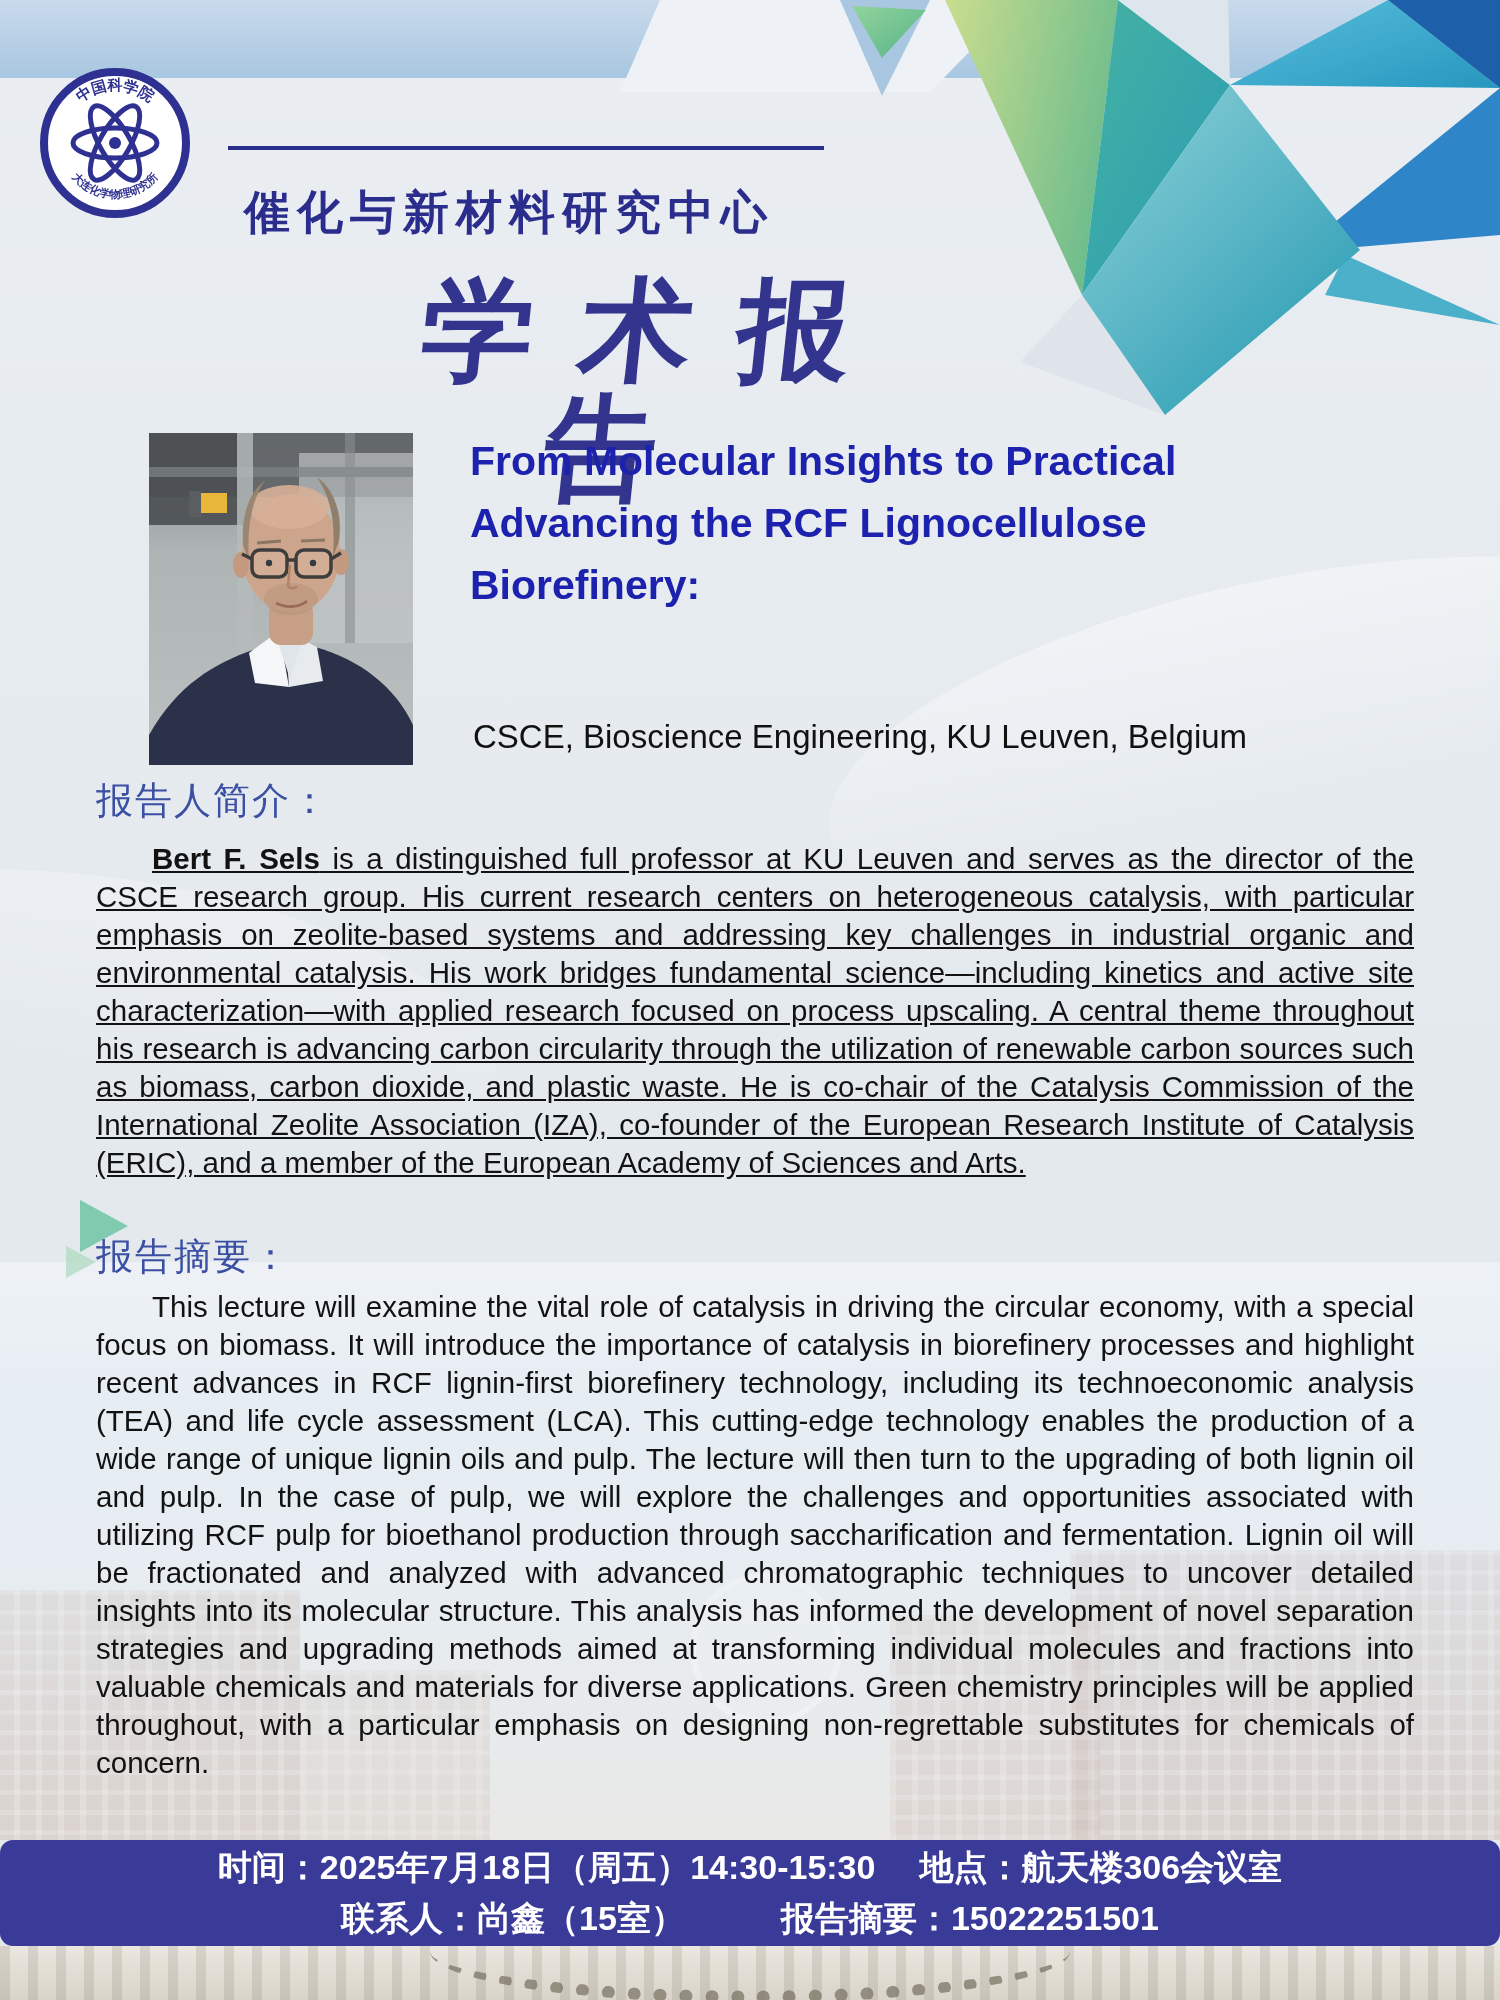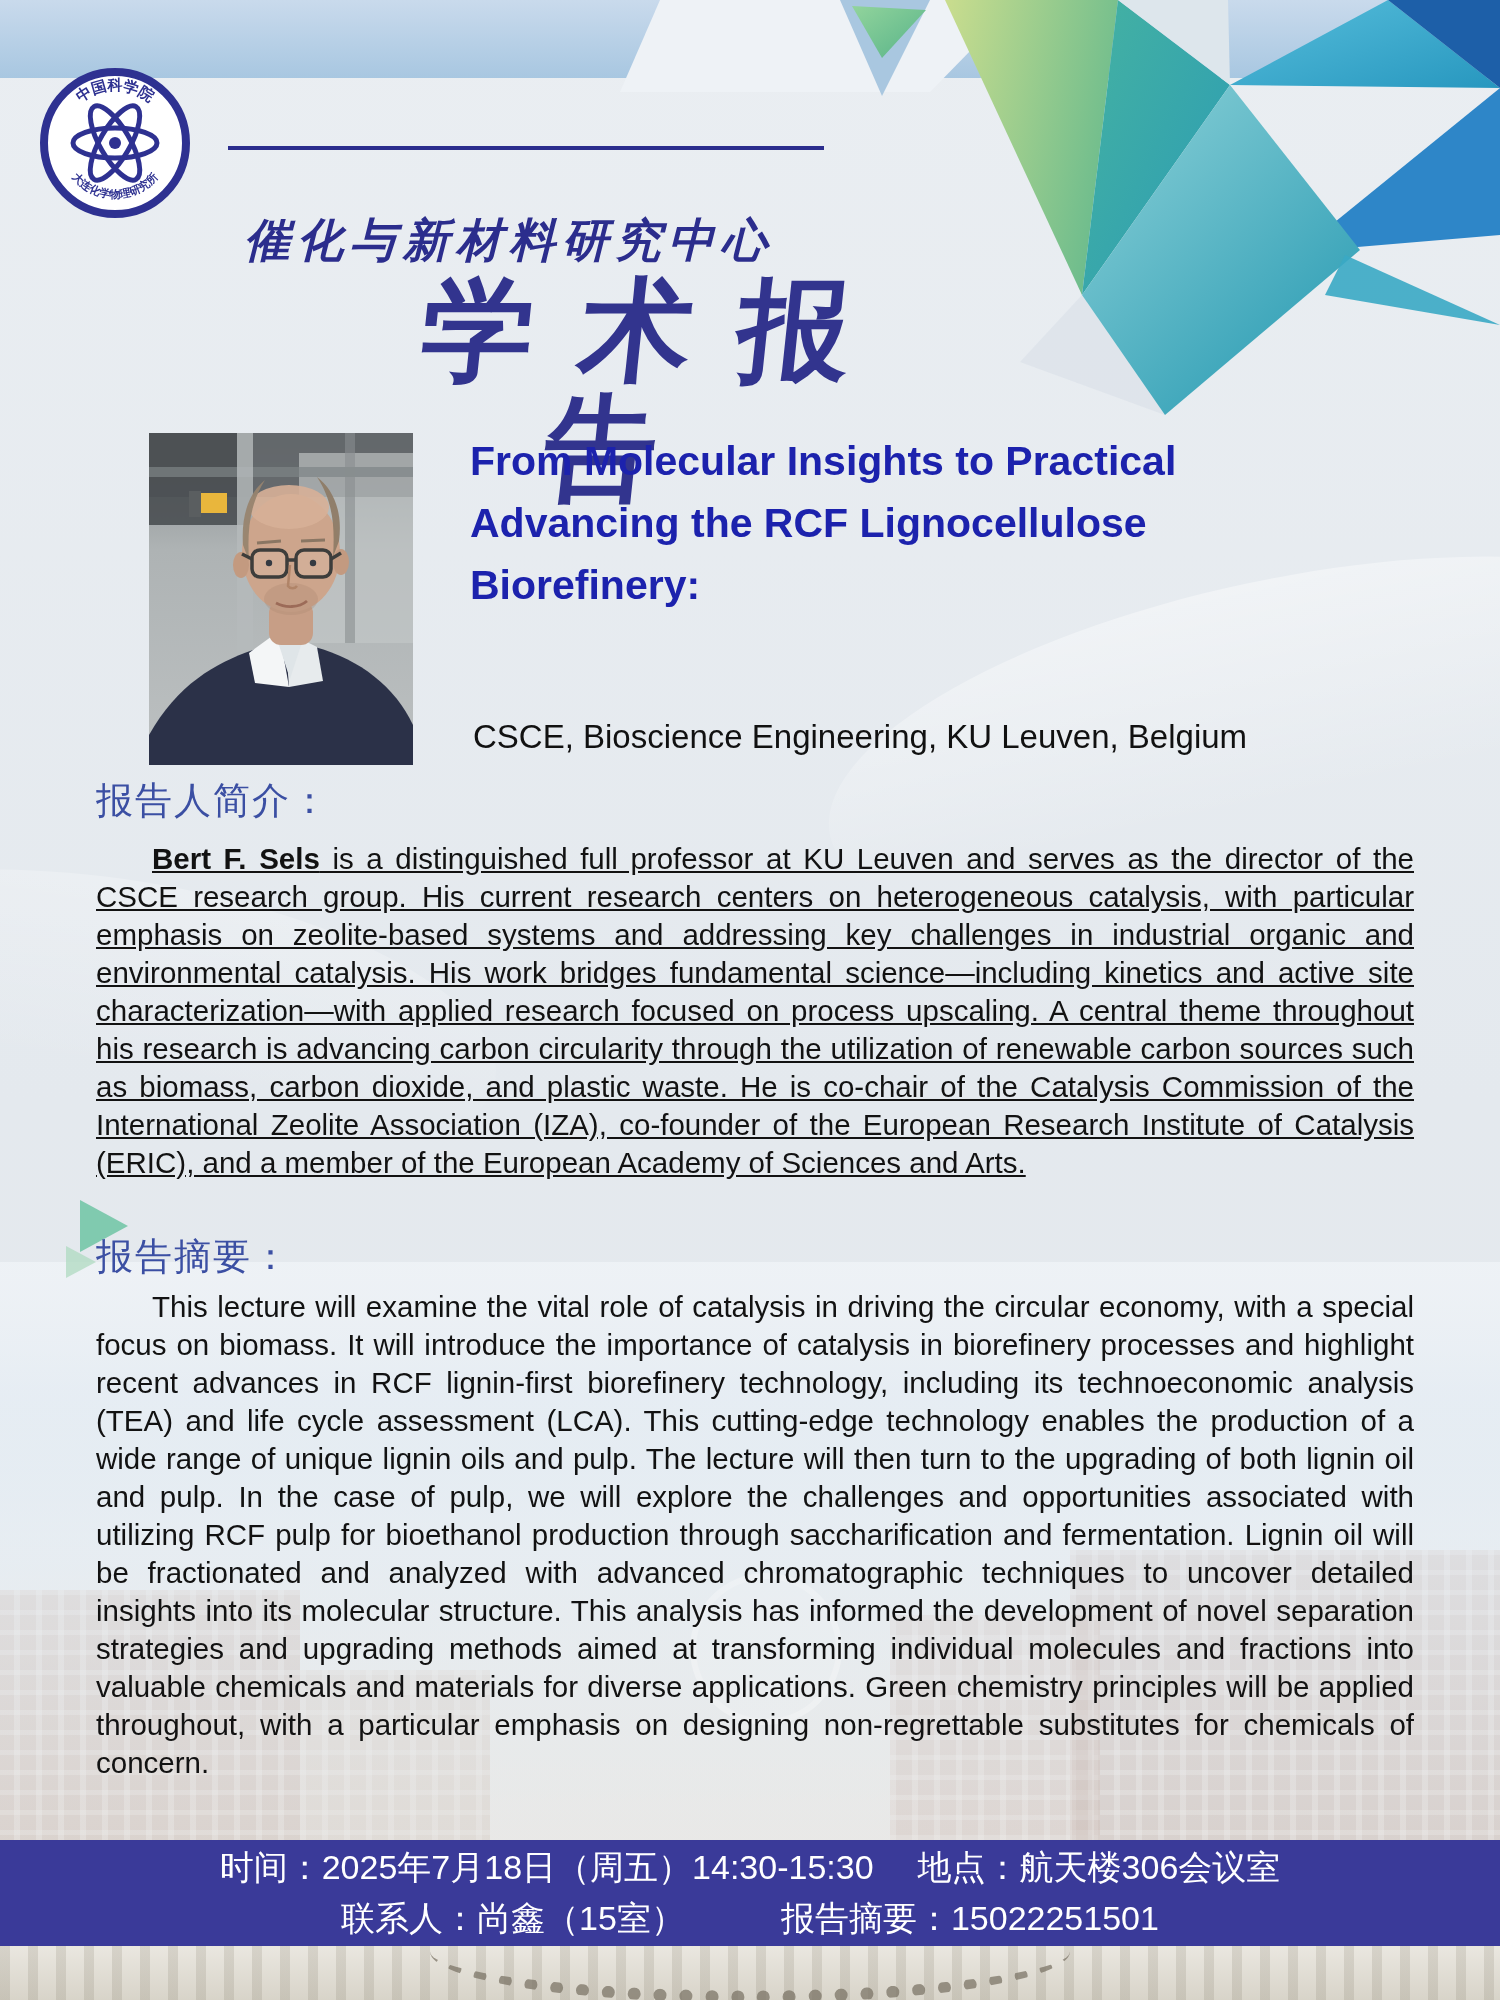--- a/index.html
+++ b/index.html
@@ -30,21 +30,21 @@
   .globe{position:absolute;left:690px;bottom:115px;width:140px;height:140px;border-radius:50%;
     border:6px solid rgba(255,255,255,.85);background:rgba(242,246,249,.5);opacity:.6;}
   .campus::after{content:"";position:absolute;inset:0;
     background:linear-gradient(180deg,rgba(238,242,246,.95) 0%,rgba(238,242,246,.75) 35%,rgba(240,240,238,.55) 100%);}
   
   .logo{position:absolute;left:40px;top:68px;width:150px;height:150px;z-index:2;}
   .hdr-line1{position:absolute;left:226px;top:84px;width:640px;z-index:2;
     font-size:43px;font-weight:bold;font-style:italic;letter-spacing:1px;color:#2b2d8d;}
   .hdr-rule{position:absolute;left:228px;top:146px;width:596px;height:4px;background:#2b2d8d;z-index:2;}
   .hdr-line2{position:absolute;left:244px;top:182px;width:640px;z-index:2;
-    font-size:46px;font-weight:bold;font-style:italic;letter-spacing:7px;color:#2b2d8d;margin-top:28px;}
+    font-size:46px;font-weight:bold;letter-spacing:7px;color:#2b2d8d;}
   
   .main-title{position:absolute;left:320px;top:272px;width:620px;z-index:2;text-align:center;
     font-size:112px;line-height:1.05;font-weight:bold;color:#32348e;
     letter-spacing:46px;text-indent:46px;transform:skewX(-6deg);}
   
   .portrait{position:absolute;left:149px;top:433px;width:264px;height:332px;z-index:2;}
   .portrait svg{display:block;width:100%;height:100%;}
   
   .talk-title{position:absolute;left:470px;top:430px;width:720px;z-index:2;
     font-size:41px;line-height:62px;font-weight:bold;color:#1c22ad;}
@@ -58,21 +58,21 @@
     font-size:29.5px;line-height:38px;color:#121212;text-align:justify;text-indent:56px;}
   .body-text.bio{top:840px;text-decoration:underline;}
   .body-text.abs{top:1288px;}
   
   .tri{position:absolute;width:0;height:0;z-index:1;}
   .tri.t1{left:80px;top:1200px;border-top:26px solid transparent;border-bottom:26px solid transparent;border-left:48px solid #6fc4a3;opacity:.85;}
   .tri.t2{left:66px;top:1246px;border-top:16px solid transparent;border-bottom:16px solid transparent;border-left:30px solid #abd9bd;opacity:.7;}
   
   .footer-bar{position:absolute;left:0;top:1840px;width:1500px;height:106px;z-index:3;background:#3a3a99;
     display:flex;flex-direction:column;align-items:center;justify-content:center;gap:5px;
-    color:#fff;font-size:34px;font-weight:normal;}
+    color:#fff;font-size:34px;font-weight:bold;border-radius:13px;}
   .footer-line{white-space:nowrap;}
   .gap-lg{display:inline-block;width:44px;}
   .gap-xl{display:inline-block;width:96px;}
   
   .bottom-strip{position:absolute;left:0;top:1946px;width:1500px;height:54px;z-index:1;overflow:hidden;
     background:linear-gradient(180deg,#eae7e0 0%,#d8d4c9 100%);}
   .bottom-strip::before{content:"";position:absolute;inset:0;
     background:repeating-linear-gradient(90deg,rgba(125,118,100,.18) 0 10px,transparent 10px 28px);}
   .stadium-arc{position:absolute;left:430px;top:-46px;width:640px;height:90px;border-radius:50%;
     border-bottom:13px dotted #7d7668;opacity:.75;}

